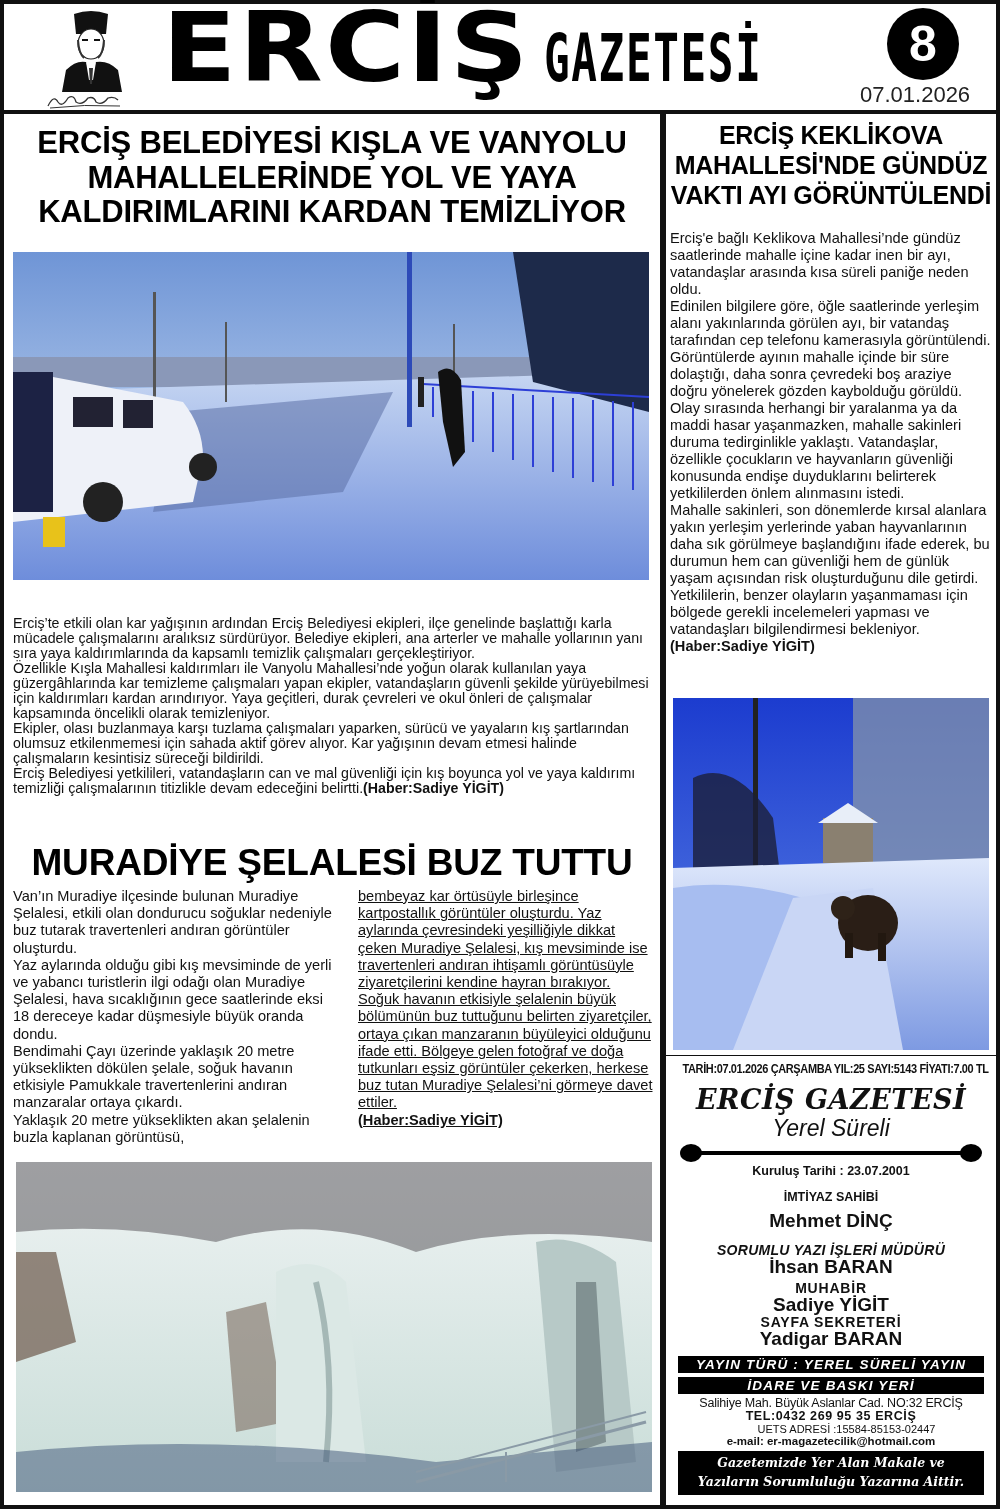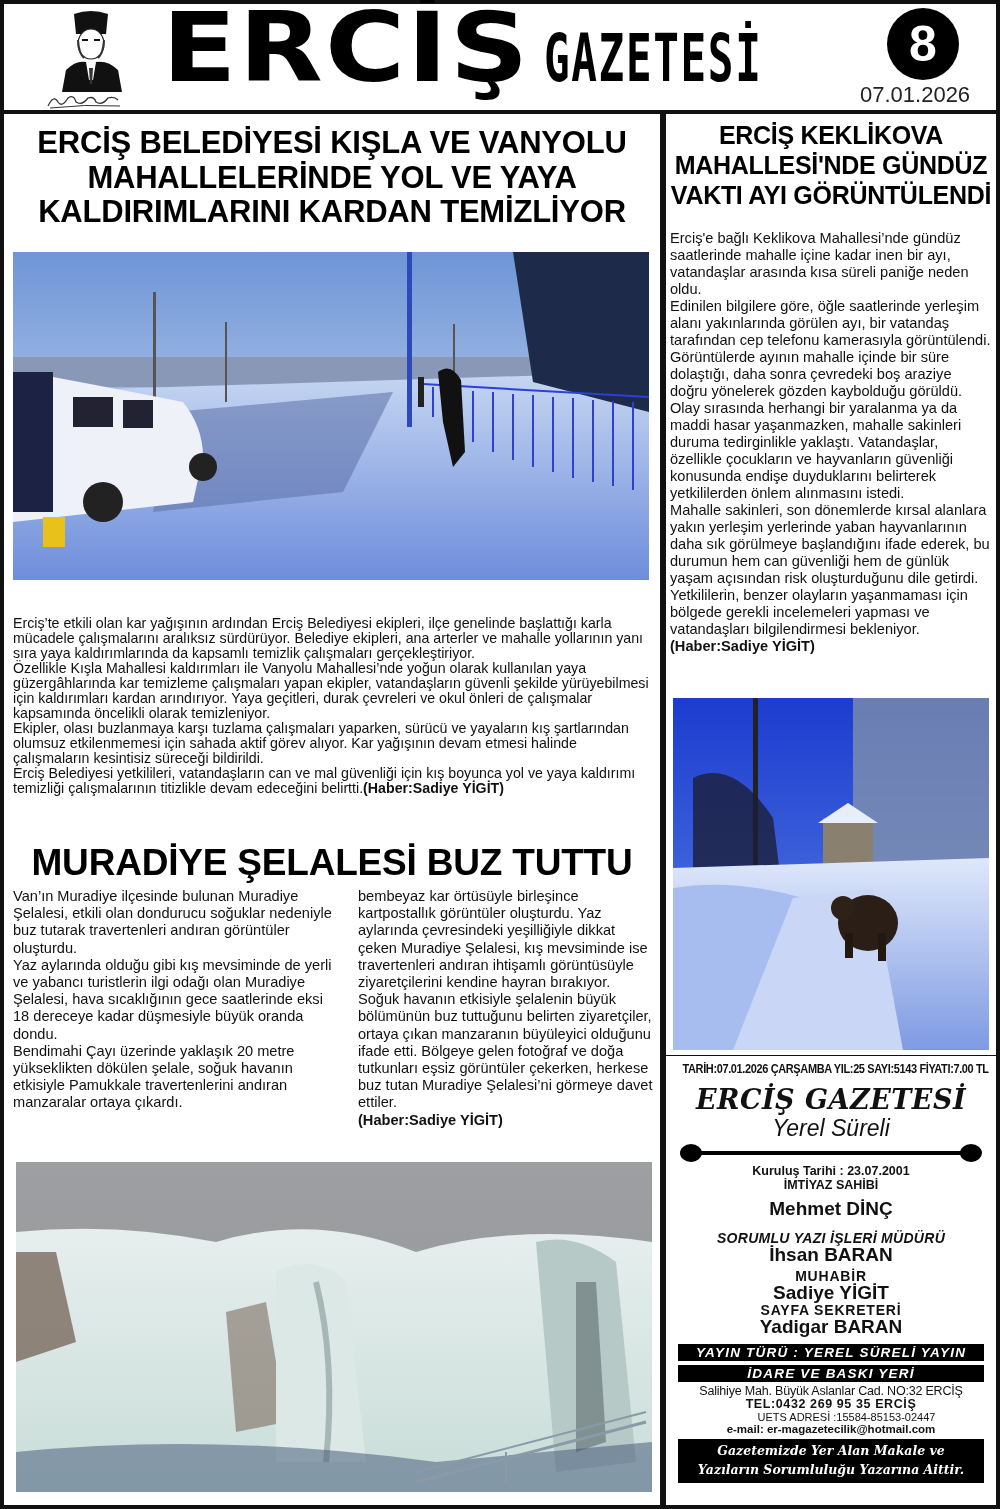--- a/index.html
+++ b/index.html
@@ -29,21 +29,21 @@
   .col{position:absolute;}
   
   #imprint{left:666px;top:1056px;width:330px;height:449px;text-align:center;}
   .imp-top{font-size:12.2px;font-weight:bold;padding-top:6px;letter-spacing:-0.4px;transform:scaleX(0.9);transform-origin:center;white-space:nowrap;}
   .imp-title{font-family:"DejaVu Serif",serif;font-style:italic;font-weight:bold;font-size:27px;margin-top:8px;letter-spacing:0.5px;}
   .imp-sub{font-style:italic;font-size:23px;margin-top:0px;}
   .imp-rule{position:relative;height:18px;margin:2px 14px 0;}
   .imp-rule .line{position:absolute;left:10px;right:10px;top:7px;height:4px;background:#000;}
   .imp-rule .dot{position:absolute;top:0;width:22px;height:18px;border-radius:50%;background:#000;}
   .imp-found{font-size:12.5px;font-weight:bold;margin-top:2px;}
-  .imp-role{font-size:12.5px;font-weight:bold;margin-top:0;}
+  .imp-role{font-size:12.5px;font-weight:bold;margin-top:12px;}
   .imp-name{font-size:19px;font-weight:bold;margin-top:6px;}
   .imp-role-it{font-size:14px;font-style:italic;font-weight:bold;margin-top:10px;letter-spacing:0.3px;}
   .imp-name2{font-size:19px;font-weight:bold;margin-top:-2px;}
   .imp-role2{font-size:14px;font-weight:bold;margin-top:2px;letter-spacing:0.8px;}
   .blackbar{background:#000;color:#fff;font-style:italic;font-weight:bold;margin:4px 12px 0;letter-spacing:1.2px;}
   .bar1{font-size:13.5px;padding:1px 7px;margin-top:6px;}
   .bar2{font-size:13.5px;padding:1px 0;}
   .imp-addr{font-size:12.5px;margin-top:2px;letter-spacing:-0.2px;}
   .imp-tel{font-size:12.5px;font-weight:bold;letter-spacing:0.6px;line-height:1.05;}
   .imp-uets{font-size:11px;line-height:1.1;padding-left:31px;}
@@ -168,22 +168,23 @@
     </svg>
   </div>
 </div>
 
 <div id="muradiye-panel" class="panel">
   <div class="headline">MURADİYE ŞELALESİ BUZ TUTTU</div>
   <div class="col body-text" style="left:9px;top:50px;width:330px;font-size:14.6px;line-height:17.2px;">
     <p>Van’ın Muradiye ilçesinde bulunan Muradiye Şelalesi, etkili olan dondurucu soğuklar nedeniyle buz tutarak travertenleri andıran görüntüler oluşturdu.</p>
     <p>Yaz aylarında olduğu gibi kış mevsiminde de yerli ve yabancı turistlerin ilgi odağı olan Muradiye Şelalesi, hava sıcaklığının gece saatlerinde eksi 18 dereceye kadar düşmesiyle büyük oranda dondu.</p>
     <p>Bendimahi Çayı üzerinde yaklaşık 20 metre yükseklikten dökülen şelale, soğuk havanın etkisiyle Pamukkale travertenlerini andıran manzaralar ortaya çıkardı.</p>
-  </div>
-  <div class="col body-text" style="left:354px;top:50px;width:300px;font-size:14.6px;line-height:17.2px;">
+    <p>Yaklaşık 20 metre yükseklikten akan şelalenin buzla kaplanan görüntüsü,</p>
+  </div>
+  <div class="col body-text" style="left:354px;top:50px;width:300px;font-size:14.6px;line-height:17.2px;text-decoration:underline;">
     <p>bembeyaz kar örtüsüyle birleşince kartpostallık görüntüler oluşturdu. Yaz aylarında çevresindeki yeşilliğiyle dikkat çeken Muradiye Şelalesi, kış mevsiminde ise travertenleri andıran ihtişamlı görüntüsüyle ziyaretçilerini kendine hayran bırakıyor.</p>
     <p>Soğuk havanın etkisiyle şelalenin büyük bölümünün buz tuttuğunu belirten ziyaretçiler, ortaya çıkan manzaranın büyüleyici olduğunu ifade etti. Bölgeye gelen fotoğraf ve doğa tutkunları eşsiz görüntüler çekerken, herkese buz tutan Muradiye Şelalesi’ni görmeye davet ettiler.</p>
     <p class="byline">(Haber:Sadiye YİGİT)</p>
   </div>
   <div class="photo" style="left:12px;top:324px;width:636px;height:330px;">
     <svg width="636" height="330" viewBox="0 0 636 330">
       <defs>
         <linearGradient id="ice" x1="0" y1="0" x2="0" y2="1">
             <stop offset="0" stop-color="#eef3f3"></stop>
             <stop offset="1" stop-color="#c9ddd8"></stop>

